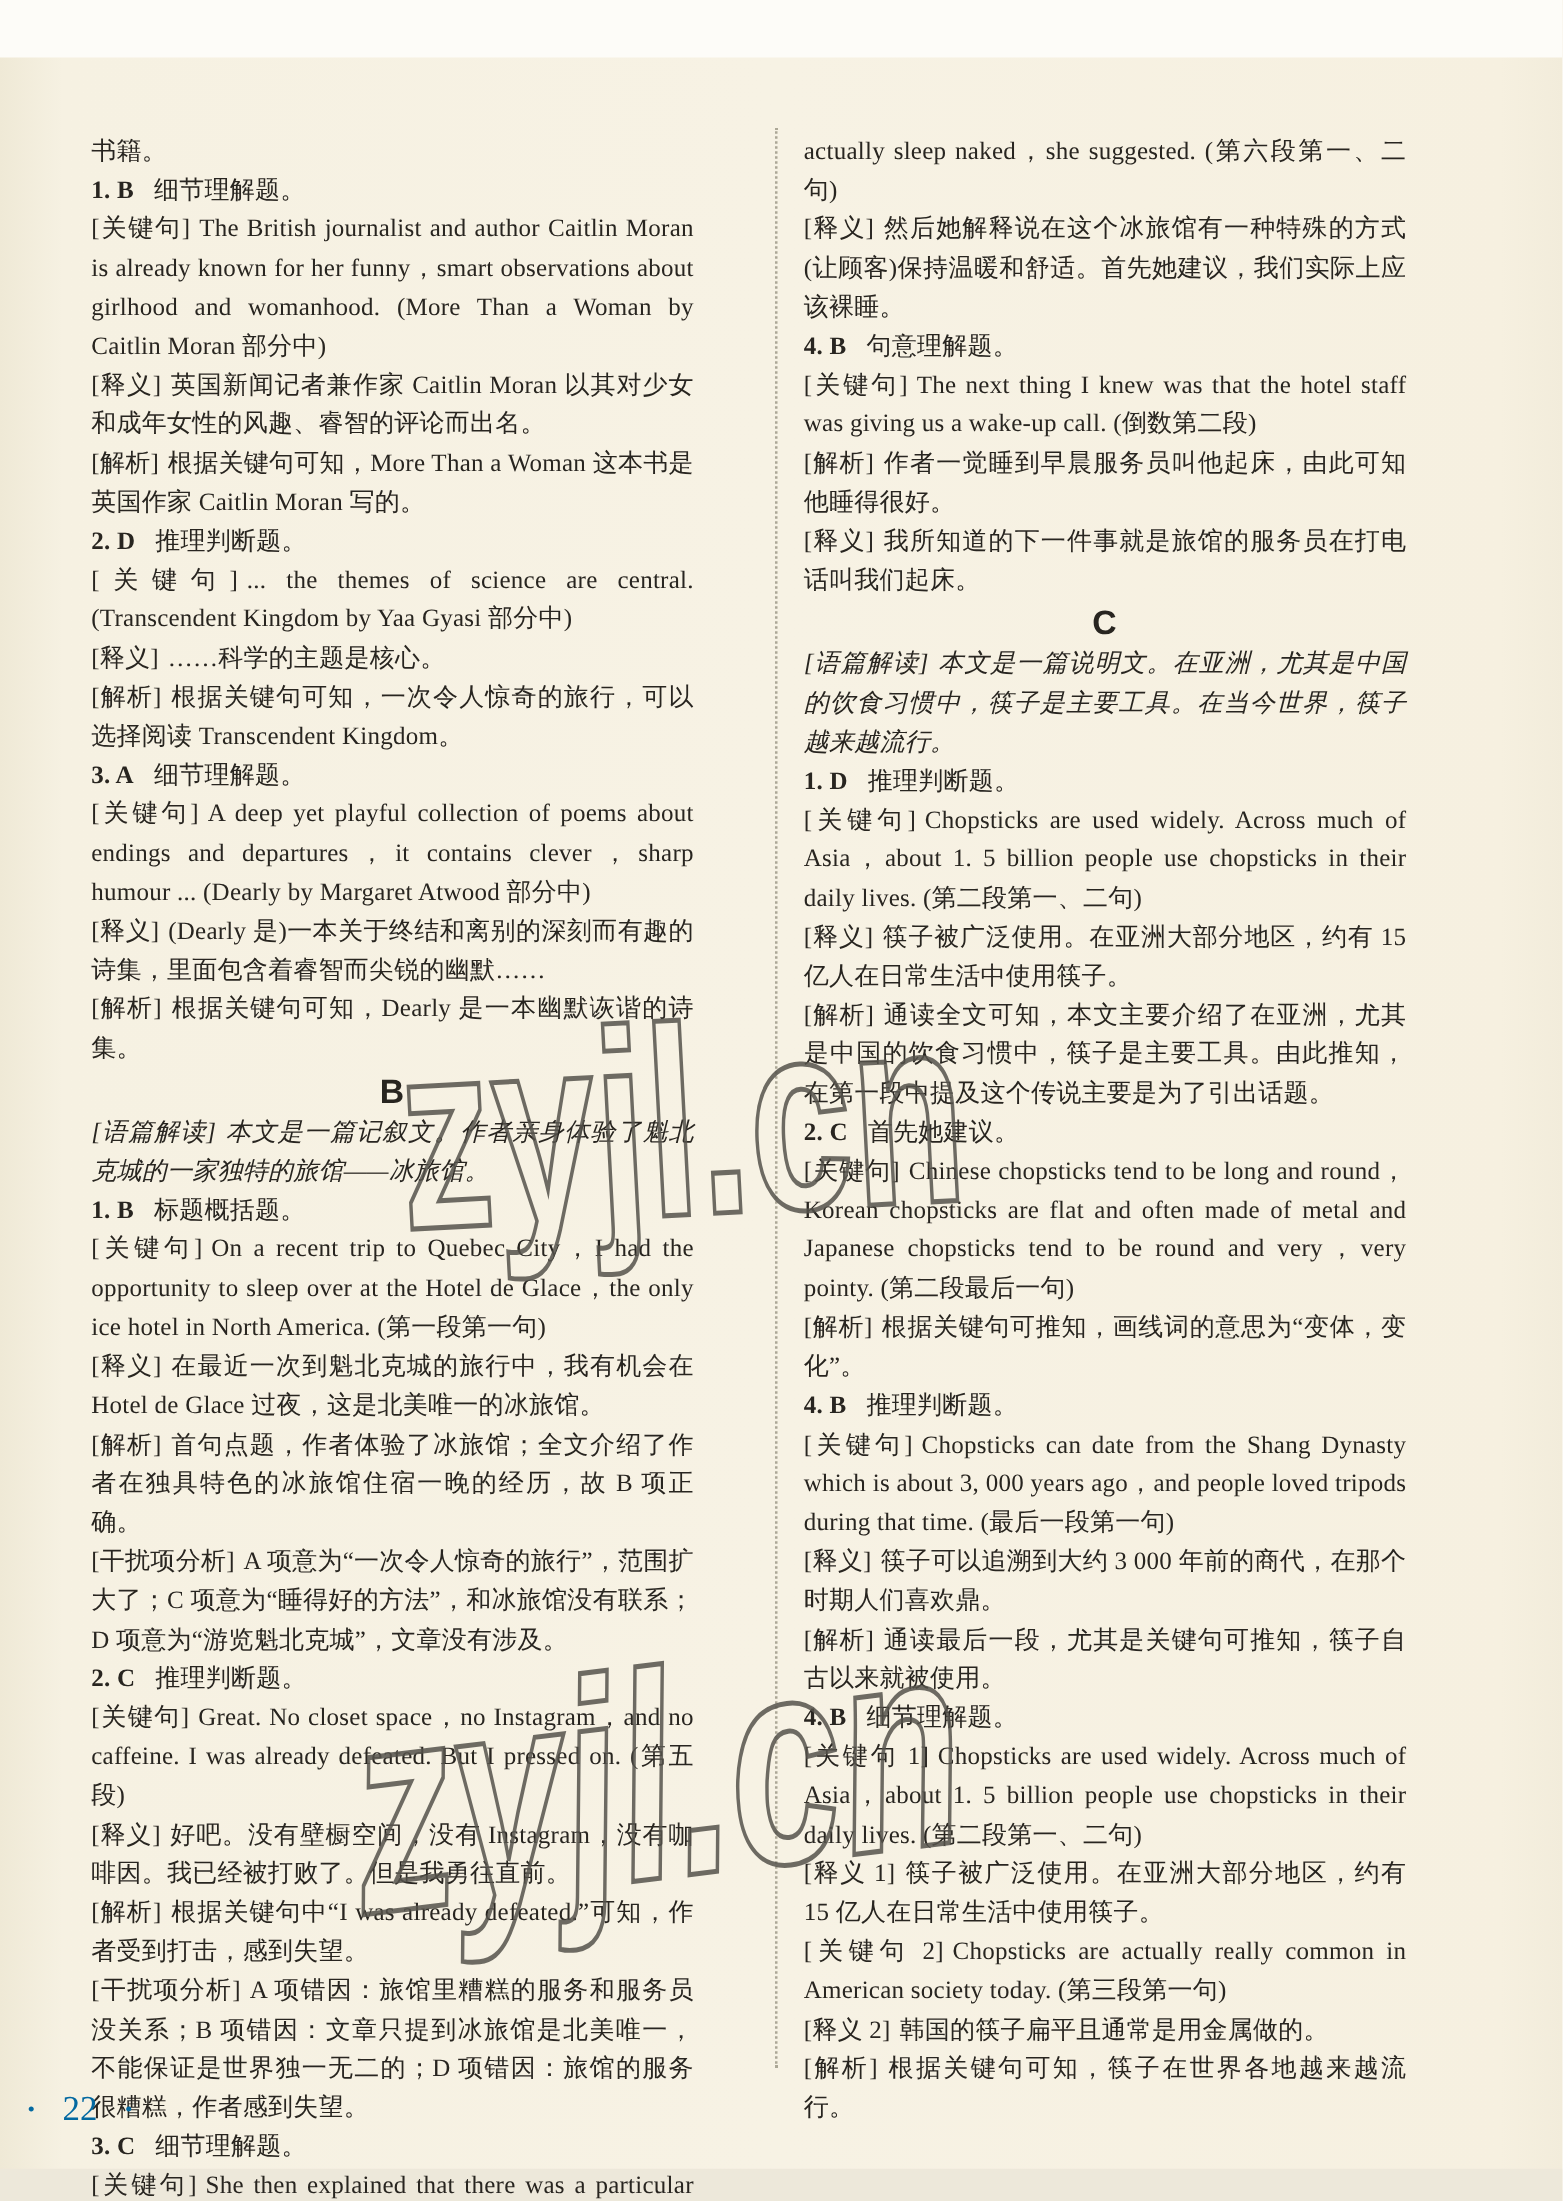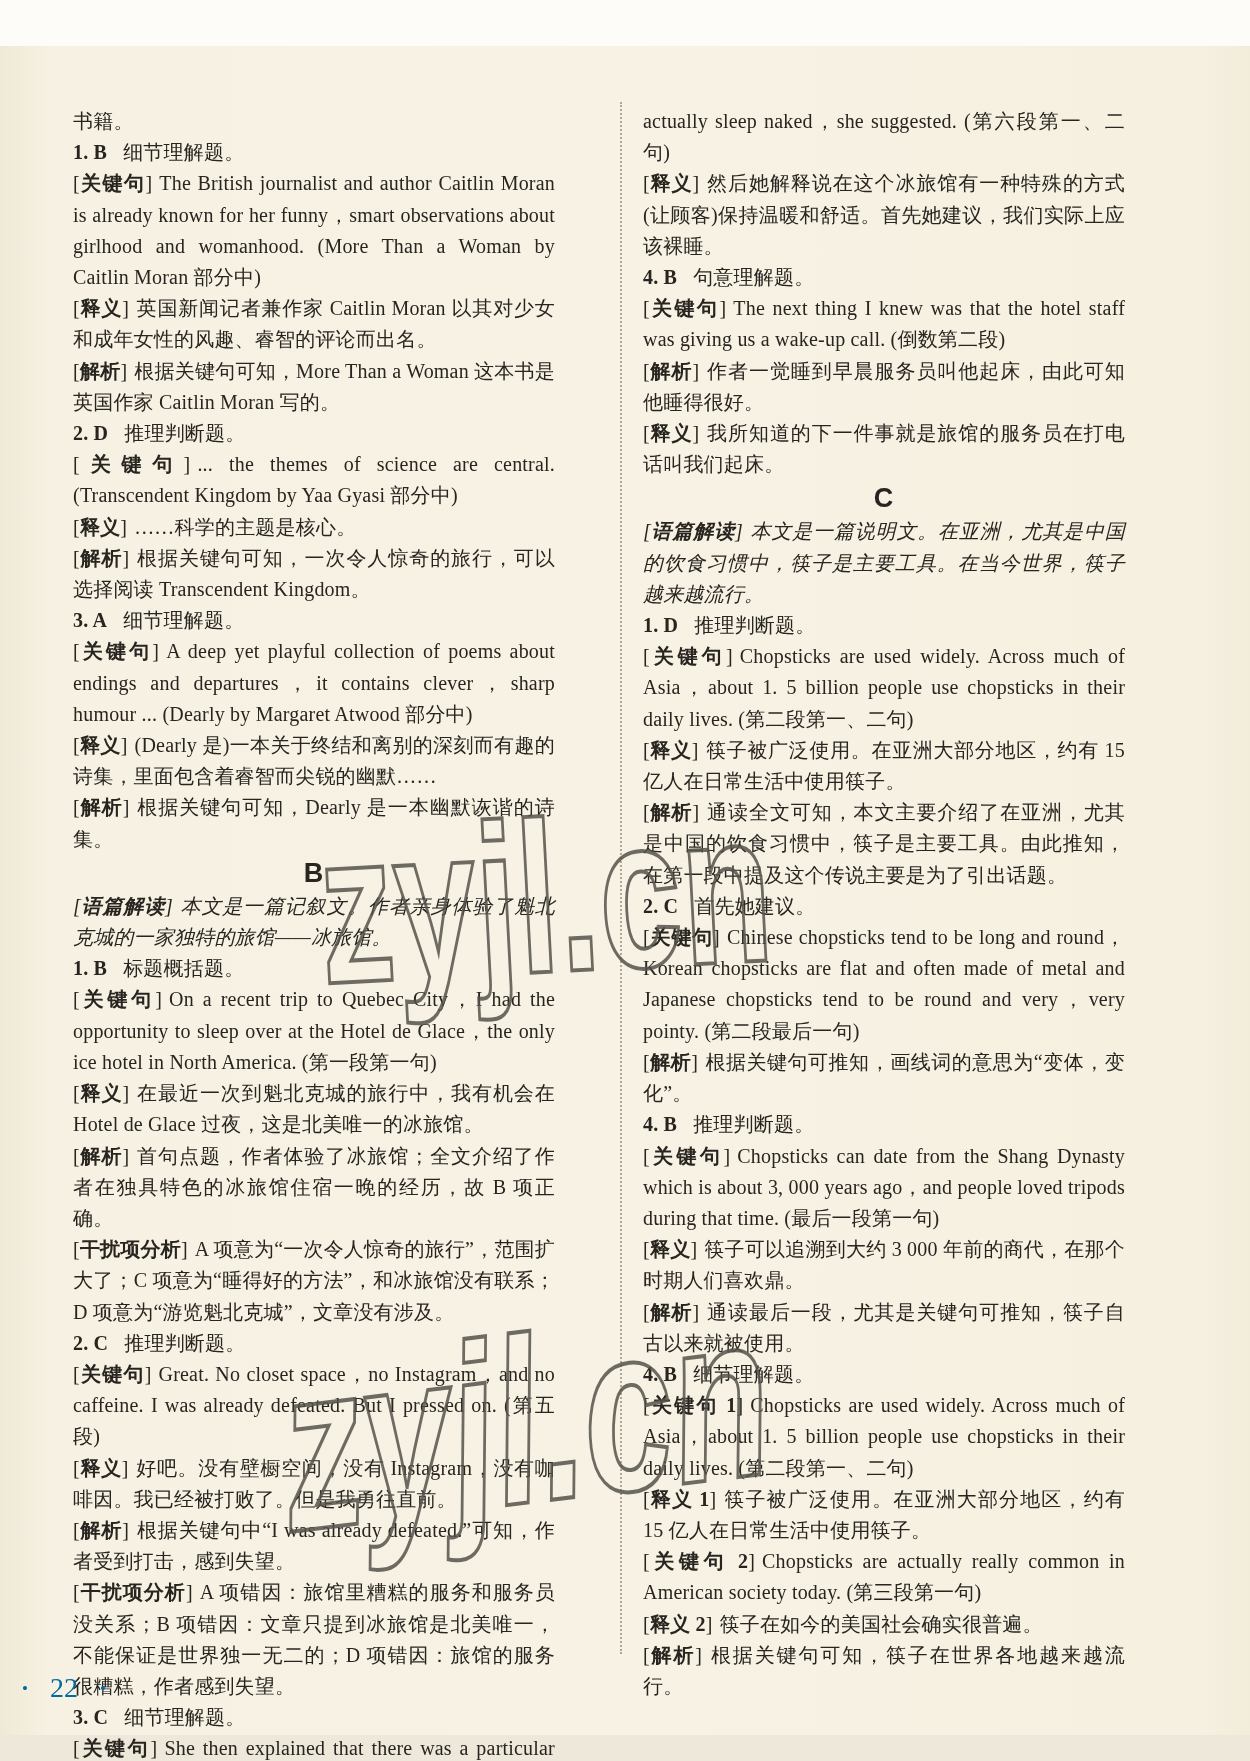--- a/index.html
+++ b/index.html
@@ -15,21 +15,21 @@
     position:absolute;top:106px;width:482px;
     font-size:20px;line-height:31.2px;text-align:justify;
     letter-spacing:0.2px;
   }
   #col-left{left:73px;}
   #col-right{left:643px;}
   .col p{margin:0;padding:0;}
   .num{font-weight:bold;margin-right:16px;white-space:pre;}
   .tagwrap{white-space:nowrap;margin-right:7px;}
   .bk{font-weight:normal;}
-  .tagname{font-weight:bold;}
+  .tagname{font-weight:normal;}
   .i{margin-top:16px;}
   .kai{font-style:italic;}
   .sec{
     text-align:center;font-weight:bold;
     font-family:"Liberation Sans","DejaVu Sans",sans-serif;
     font-size:27px;line-height:36px;letter-spacing:1px;
   }
   #divider{
     position:absolute;left:620px;top:102px;height:1552px;width:0;
     border-left:2px dotted #a09a89;opacity:.85;
@@ -96,21 +96,21 @@
     <p><span class="tagwrap"><span class="bk">[</span><span class="tagname">关键句</span><span class="bk">]</span></span><span>Chinese chopsticks tend to be long and round，Korean chopsticks are flat and often made of metal and Japanese chopsticks tend to be round and very，very pointy. (第二段最后一句)</span></p>
     <p><span class="tagwrap"><span class="bk">[</span><span class="tagname">解析</span><span class="bk">]</span></span><span>根据关键句可推知，画线词的意思为“变体，变化”。</span></p>
     <p><span class="num">4. B</span><span>推理判断题。</span></p>
     <p><span class="tagwrap"><span class="bk">[</span><span class="tagname">关键句</span><span class="bk">]</span></span><span>Chopsticks can date from the Shang Dynasty which is about 3, 000 years ago，and people loved tripods during that time. (最后一段第一句)</span></p>
     <p><span class="tagwrap"><span class="bk">[</span><span class="tagname">释义</span><span class="bk">]</span></span><span>筷子可以追溯到大约 3 000 年前的商代，在那个时期人们喜欢鼎。</span></p>
     <p><span class="tagwrap"><span class="bk">[</span><span class="tagname">解析</span><span class="bk">]</span></span><span>通读最后一段，尤其是关键句可推知，筷子自古以来就被使用。</span></p>
     <p><span class="num">4. B</span><span>细节理解题。</span></p>
     <p><span class="tagwrap"><span class="bk">[</span><span class="tagname">关键句 1</span><span class="bk">]</span></span><span>Chopsticks are used widely. Across much of Asia，about 1. 5 billion people use chopsticks in their daily lives. (第二段第一、二句)</span></p>
     <p><span class="tagwrap"><span class="bk">[</span><span class="tagname">释义 1</span><span class="bk">]</span></span><span>筷子被广泛使用。在亚洲大部分地区，约有 15 亿人在日常生活中使用筷子。</span></p>
     <p><span class="tagwrap"><span class="bk">[</span><span class="tagname">关键句 2</span><span class="bk">]</span></span><span>Chopsticks are actually really common in American society today. (第三段第一句)</span></p>
-    <p><span class="tagwrap"><span class="bk">[</span><span class="tagname">释义 2</span><span class="bk">]</span></span><span>筷子在如今的美国社会确实很普遍。</span></p>
+    <p><span class="tagwrap"><span class="bk">[</span><span class="tagname">释义 2</span><span class="bk">]</span></span><span>韩国的筷子扁平且通常是用金属做的。</span></p>
     <p><span class="tagwrap"><span class="bk">[</span><span class="tagname">解析</span><span class="bk">]</span></span><span>根据关键句可知，筷子在世界各地越来越流行。</span></p>
   </div>
 
 <svg id="wm1" class="wm" width="520" height="300">
   <text x="0" y="178" font-family="Liberation Sans, DejaVu Sans, sans-serif" font-weight="bold" font-size="215" fill="none" stroke="#55524b" stroke-width="4" stroke-opacity="0.85" textLength="452" lengthAdjust="spacingAndGlyphs">zyjl.cn</text>
 </svg>
 
 <svg id="wm2" class="wm" width="560" height="340">
   <text x="0" y="230" font-family="Liberation Sans, DejaVu Sans, sans-serif" font-weight="bold" font-style="italic" font-size="235" fill="none" stroke="#55524b" stroke-width="4" stroke-opacity="0.85" textLength="490" lengthAdjust="spacingAndGlyphs">zyjl.cn</text>
 </svg>

